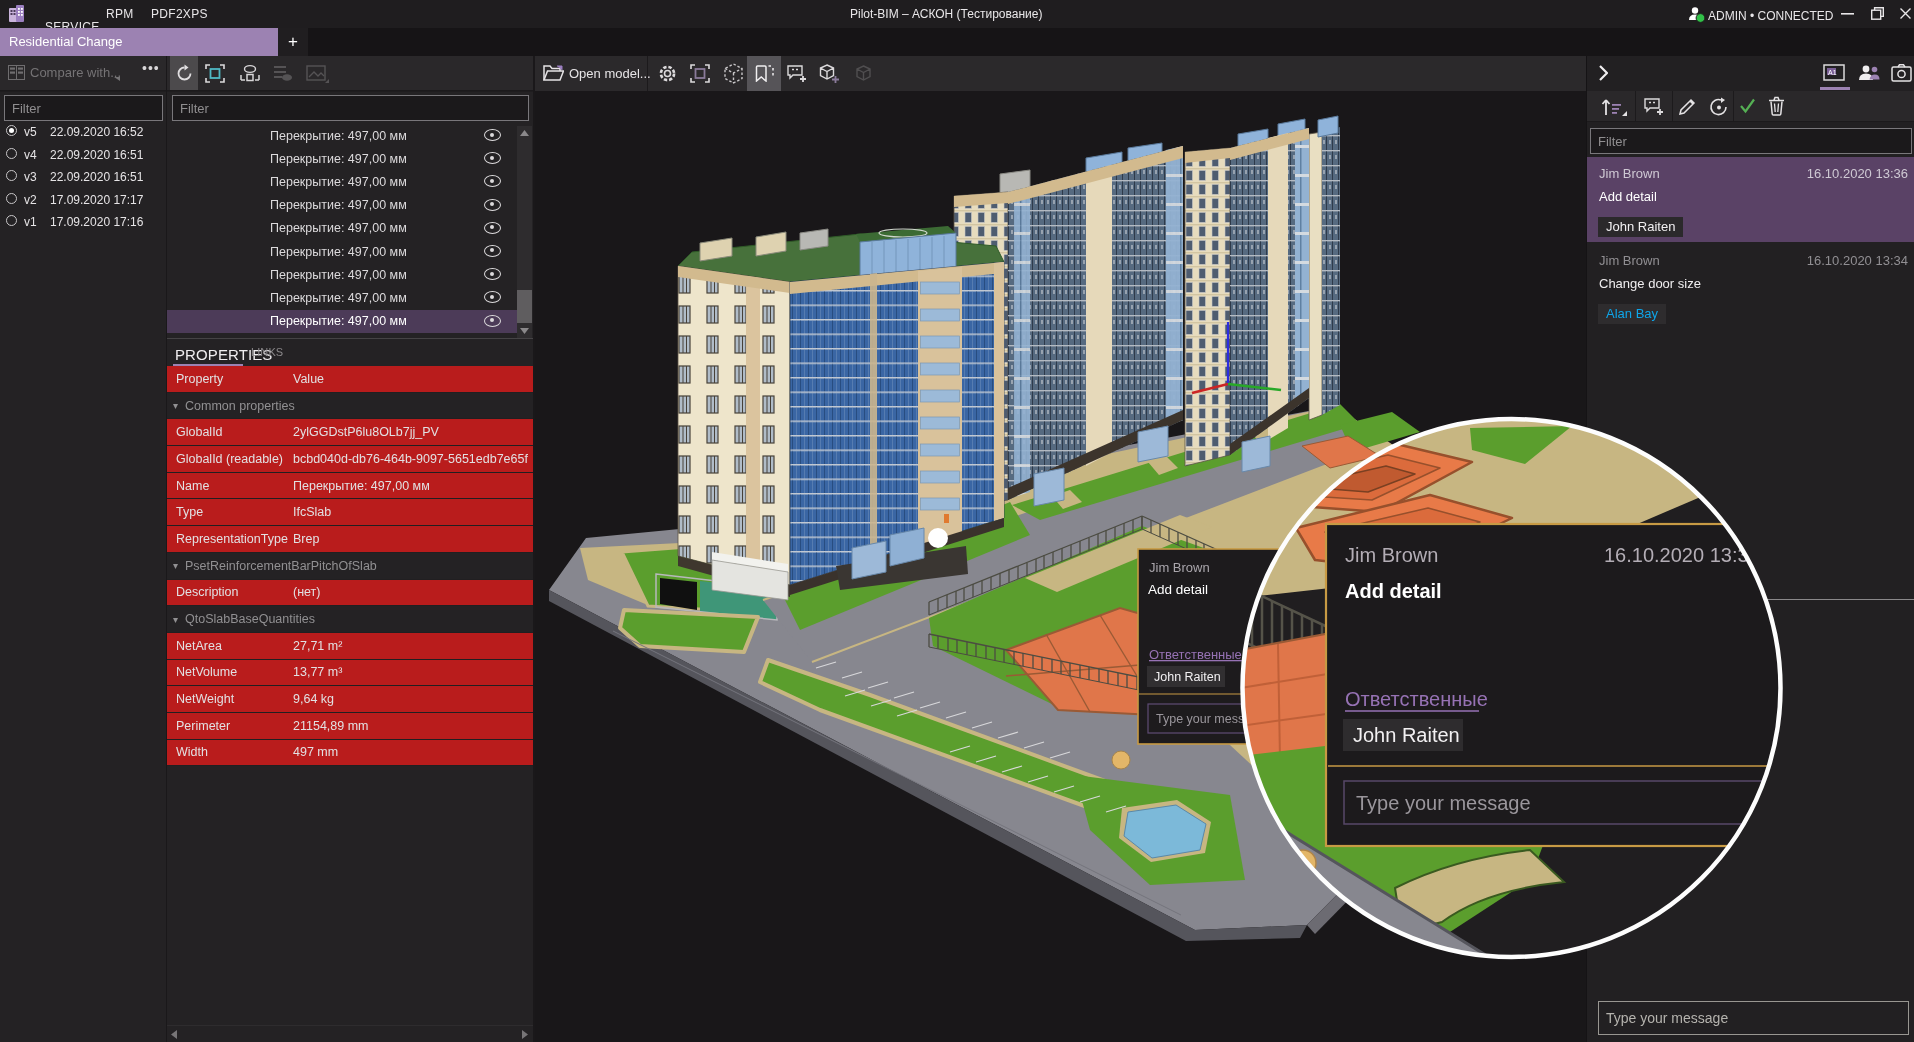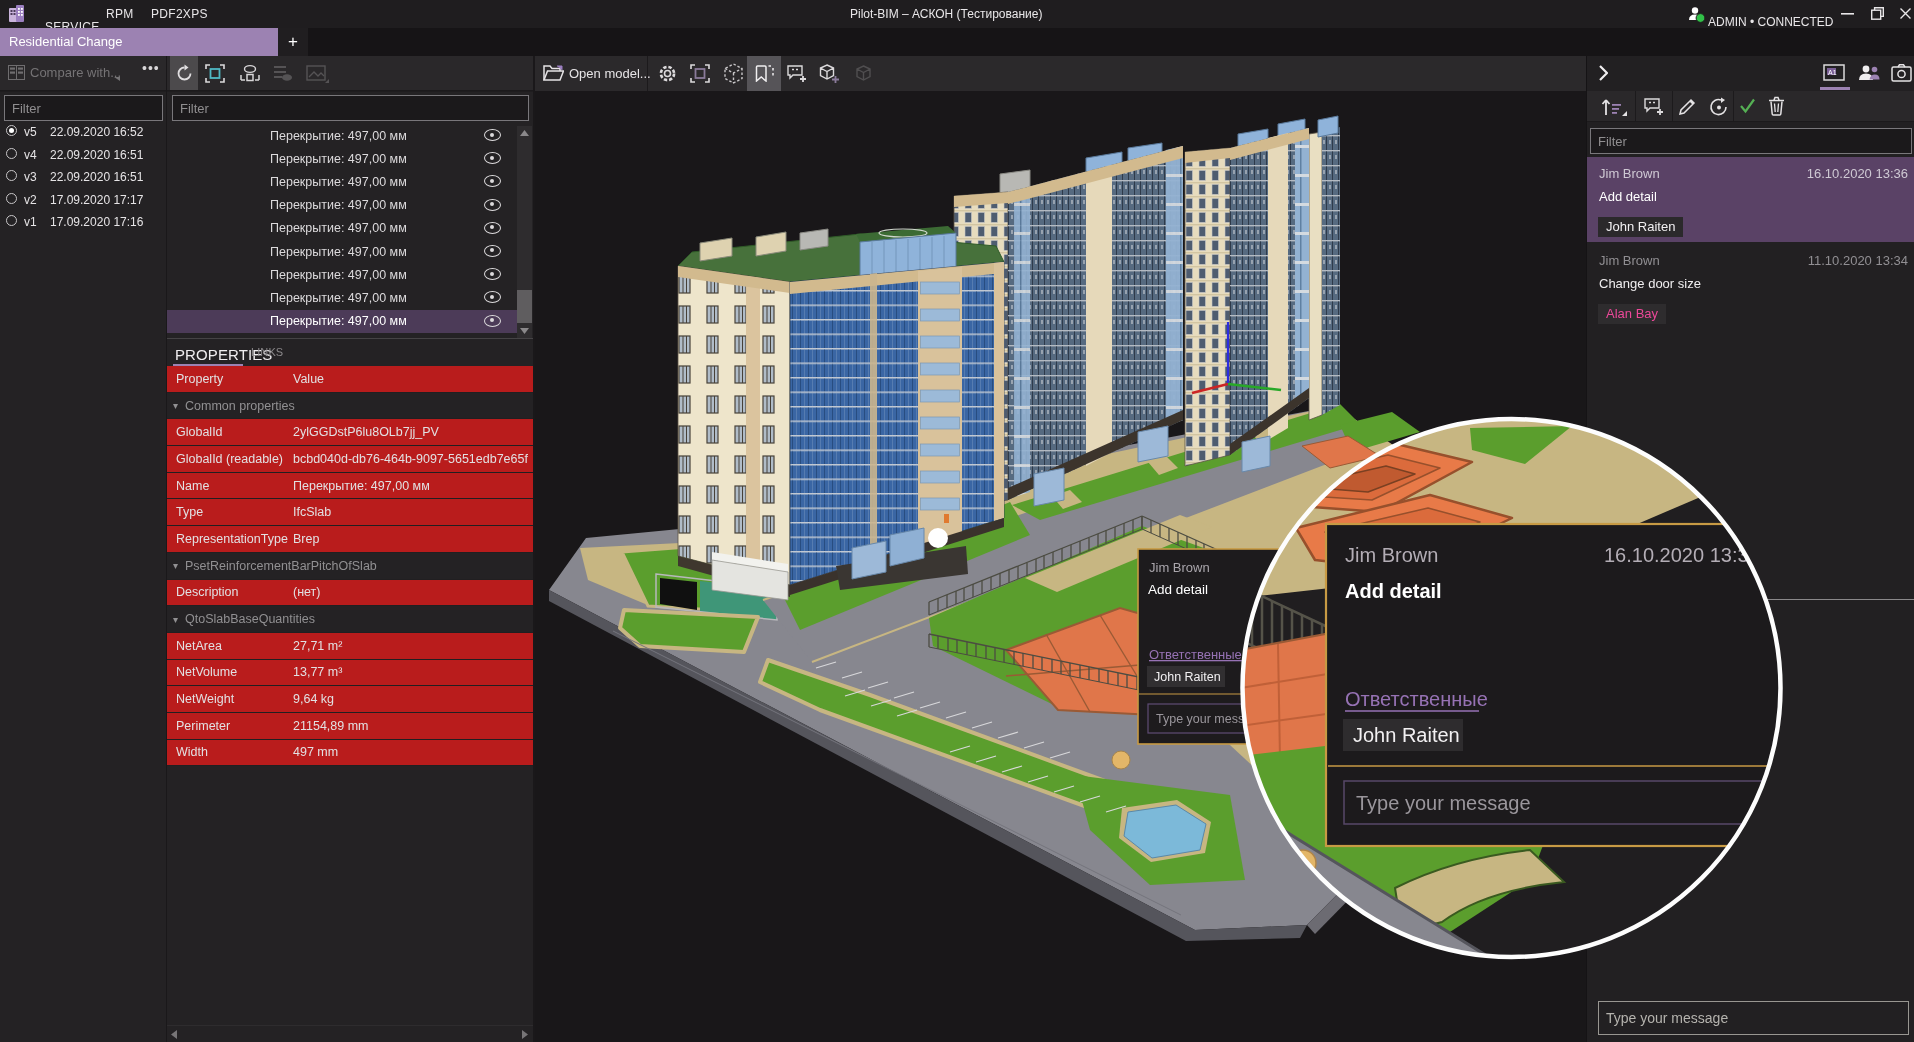--- a/index.html
+++ b/index.html
@@ -53,21 +53,21 @@
   </svg>
   <span class="abs" style="left:45px;top:20px;letter-spacing:0.3px">SERVICE</span>
   <span class="abs" style="left:106px;top:7px;letter-spacing:0.3px">RPM</span>
   <span class="abs" style="left:151px;top:7px;letter-spacing:0.3px">PDF2XPS</span>
   <span class="abs" style="left:850px;top:7px;">Pilot-BIM – АСКОН (Тестирование)</span>
   <svg class="abs" style="left:1688px;top:6px" width="18" height="17" viewBox="0 0 18 17">
     <circle cx="7" cy="4.5" r="3.2" fill="#fff"></circle>
     <path d="M1 14 Q1 8.5 7 8.5 Q13 8.5 13 14 Z" fill="#fff"></path>
     <circle cx="12.5" cy="12" r="4.4" fill="#31c148" stroke="#1f1d1f" stroke-width="1"></circle>
   </svg>
-  <span class="abs" style="left:1708px;top:15px">ADMIN • CONNECTED</span>
+  <span class="abs" style="left:1708px;top:9px">ADMIN • CONNECTED</span>
   <svg class="abs" style="left:1841px;top:13px" width="13" height="2">
       <rect width="13" height="1.6" fill="#e8e6e8"></rect>
     </svg>
   <svg class="abs" style="left:1871px;top:7px" width="13" height="13" viewBox="0 0 13 13">
     <rect x="0.7" y="3.2" width="9" height="9" fill="none" stroke="#e8e6e8" stroke-width="1.4"></rect>
     <path d="M3.6 3.2 V0.7 H12.3 V9.4 H9.8" fill="none" stroke="#e8e6e8" stroke-width="1.4"></path>
   </svg>
   <svg class="abs" style="left:1900px;top:8px" width="11" height="11" viewBox="0 0 11 11">
     <path d="M0.5 0.5 L10.5 10.5 M10.5 0.5 L0.5 10.5" stroke="#e8e6e8" stroke-width="1.4"></path>
   </svg>
@@ -665,23 +665,23 @@
 
   <div class="abs" style="left:0;top:101px;width:328px;height:85px;background:#5a4266">
     <span class="abs" style="left:12px;top:9px;color:#cfc9d4;font-size:13px">Jim Brown</span>
     <span class="abs" style="right:7px;top:9px;color:#cfc9d4;font-size:13px">16.10.2020 13:36</span>
     <span class="abs" style="left:12px;top:32px;color:#ffffff;font-size:13px">Add detail</span>
     <div class="abs" style="left:11px;top:60px;background:#2b292b;color:#f2f0f2;font-size:13px;padding:2px 8px 3px">John Raiten</div>
   </div>
 
   <div class="abs" style="left:0;top:188px;width:328px;height:85px;">
     <span class="abs" style="left:12px;top:9px;color:#918f93;font-size:13px">Jim Brown</span>
-    <span class="abs" style="right:7px;top:9px;color:#918f93;font-size:13px">11.10.2020 13:34</span>
+    <span class="abs" style="right:7px;top:9px;color:#918f93;font-size:13px">16.10.2020 13:34</span>
     <span class="abs" style="left:12px;top:32px;color:#f0eef0;font-size:13px">Change door size</span>
-    <div class="abs" style="left:11px;top:60px;background:#2e2c2e;color:#ec4899;font-size:13px;padding:2px 8px 3px">Alan Bay</div>
+    <div class="abs" style="left:11px;top:60px;background:#2e2c2e;color:#0ea5e9;font-size:13px;padding:2px 8px 3px">Alan Bay</div>
   </div>
 
   <div class="abs" style="left:0;top:543px;width:328px;height:1px;background:#8a888a"></div>
 
   <div class="abs" style="left:11px;top:945px;width:311px;height:34px;border:1px solid #989691;color:#b5b3ae;font-size:14px;line-height:32px;padding-left:7px">Type your message</div>
 </div>
 
 <div id="magholder" class="abs" style="left:0;top:0;width:1914px;height:1042px;pointer-events:none">
 <svg width="1914" height="1042" viewBox="0 0 1914 1042">
 <defs>

